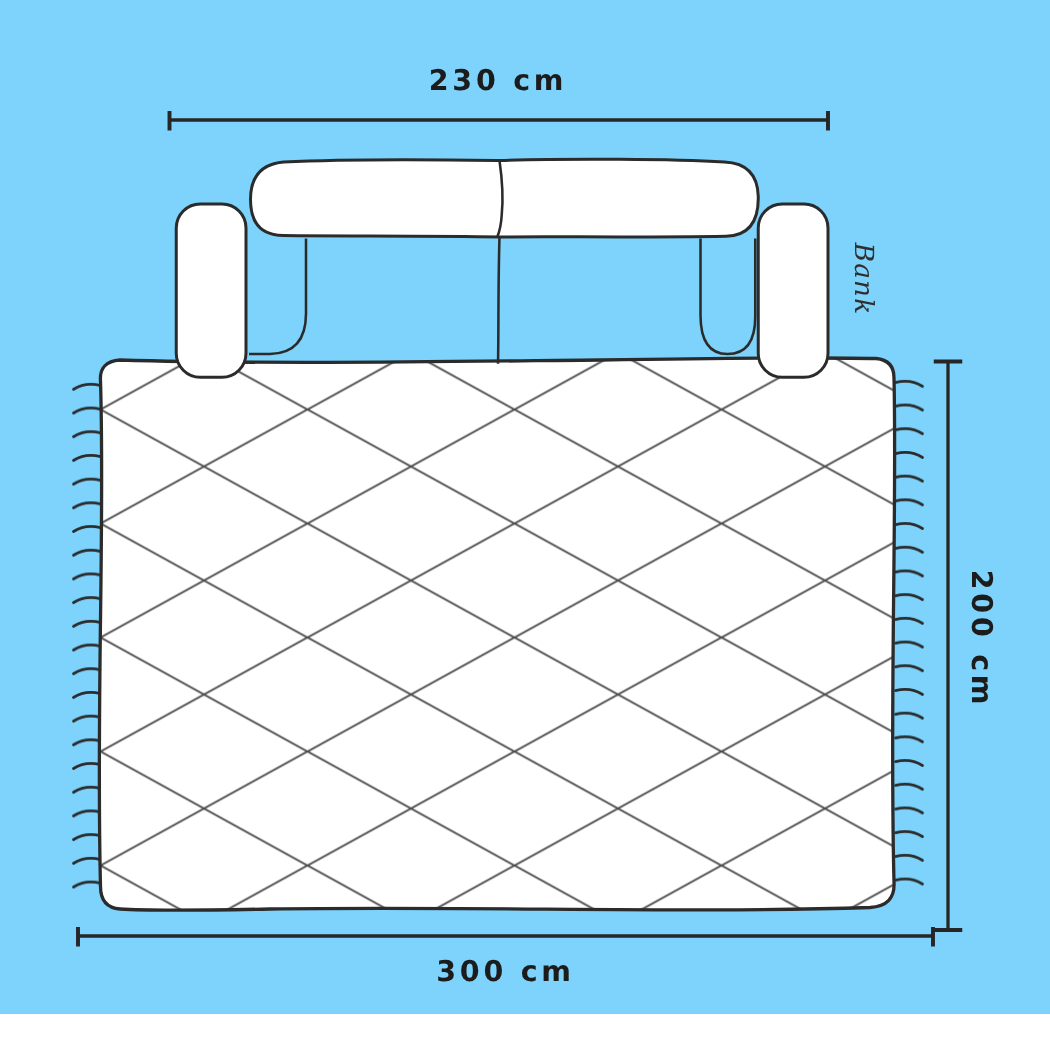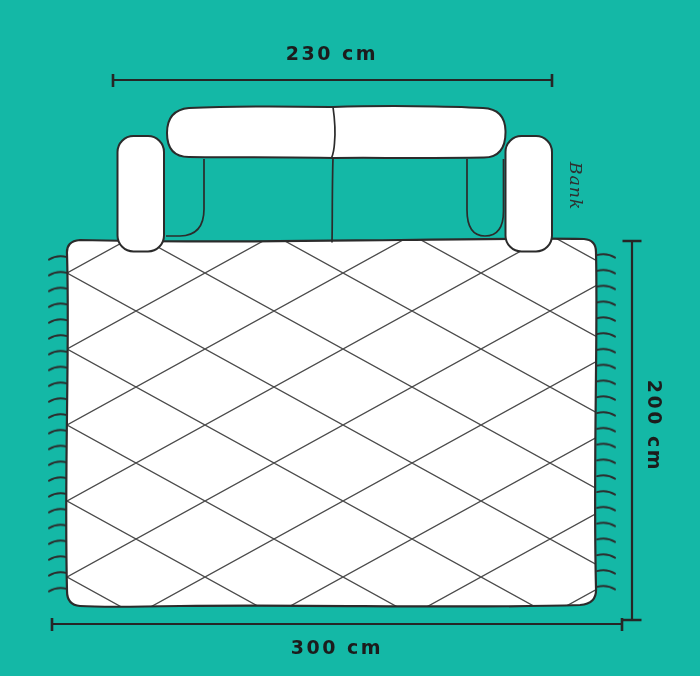--- a/index.html
+++ b/index.html
@@ -8,21 +8,21 @@
     background: #ffffff;
     width: 700px;
     height: 700px;
     overflow: hidden;
     font-family: "DejaVu Sans", sans-serif;
   }
   .stage {
     position: relative;
     width: 700px;
     height: 676px;
-    background: #14b8a6;
+    background: #7dd3fc;
     text-align: right;
   }
   svg { display: block; }
   text.dim-label {
     font-family: "DejaVu Sans", sans-serif;
     font-weight: 700;
     font-size: 19px;
     letter-spacing: 2.5px;
   }
   text.sofa-label {

